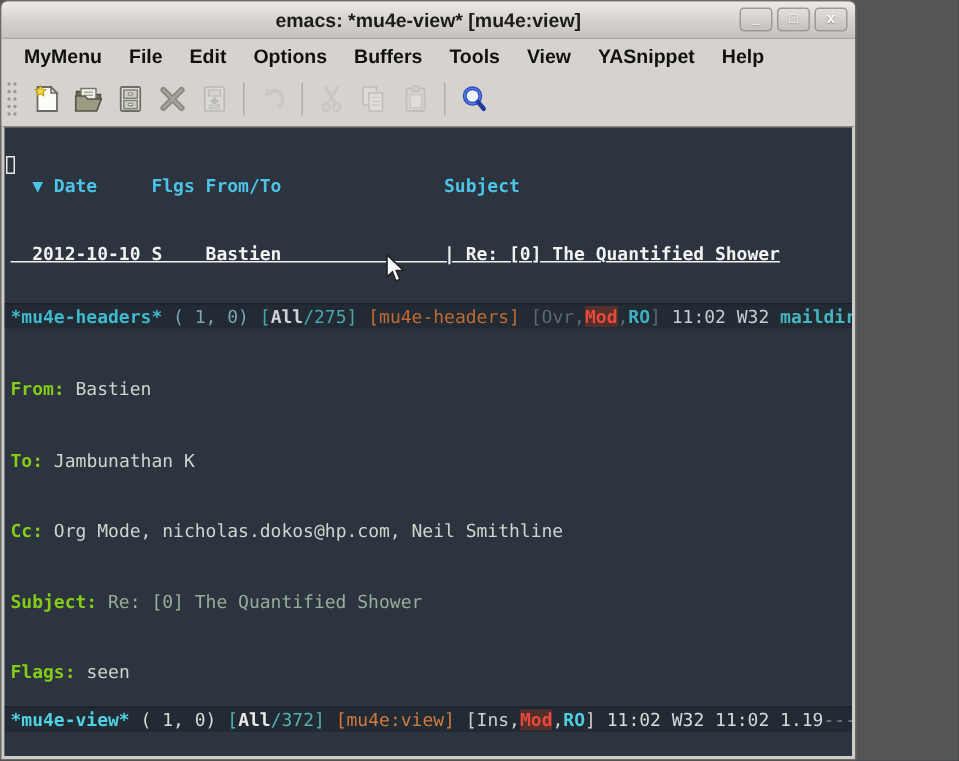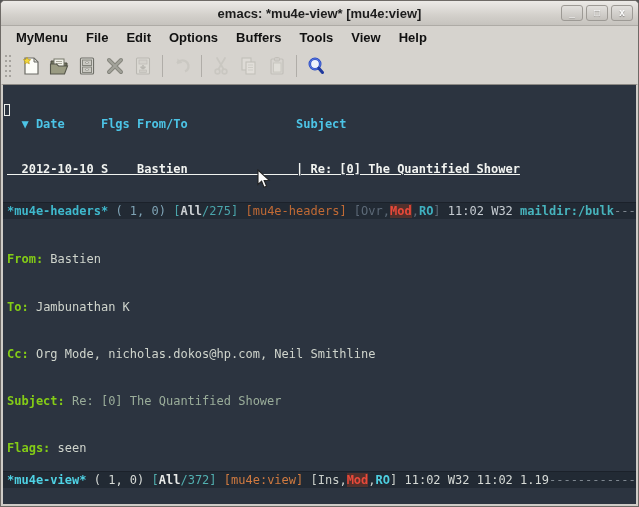--- a/index.html
+++ b/index.html
@@ -1,18 +1,18 @@
 <!DOCTYPE html>
 <html><head>
 <meta charset="utf-8">
 <style>
   * { margin:0; padding:0; box-sizing:border-box; }
   html,body { width:639px; height:507px; background:#555; overflow:hidden; }
   .window {
-    width:639px; height:507px; position:relative;
+    width:571px; height:507px; position:relative;
     background:#d6d3ce; border:1px solid #6e6a66;
     border-radius:5px 5px 0 0; overflow:hidden;
     display:flex; flex-direction:column;
     font-family:"Liberation Sans", sans-serif;
   }
   
   .titlebar {
     height:25px; flex:0 0 25px;
     background:linear-gradient(#eceae7,#d3d0cb 60%,#c6c3be);
     display:flex; align-items:center; position:relative;
@@ -95,20 +95,21 @@
   </div>
 
   <div class="menubar">
     <span class="menu-item">MyMenu</span>
     <span class="menu-item">File</span>
     <span class="menu-item">Edit</span>
     <span class="menu-item">Options</span>
     <span class="menu-item">Buffers</span>
     <span class="menu-item">Tools</span>
     <span class="menu-item">View</span>
+    <span class="menu-item">YASnippet</span>
     <span class="menu-item">Help</span>
   </div>
 
   <div class="toolbar">
     <svg class="tb-handle" viewBox="0 0 10 28">
       <g fill="#9a9792">
         <circle cx="3" cy="4" r="1.1"></circle>
           <circle cx="7" cy="4" r="1.1"></circle>
         <circle cx="3" cy="9" r="1.1"></circle>
           <circle cx="7" cy="9" r="1.1"></circle>

